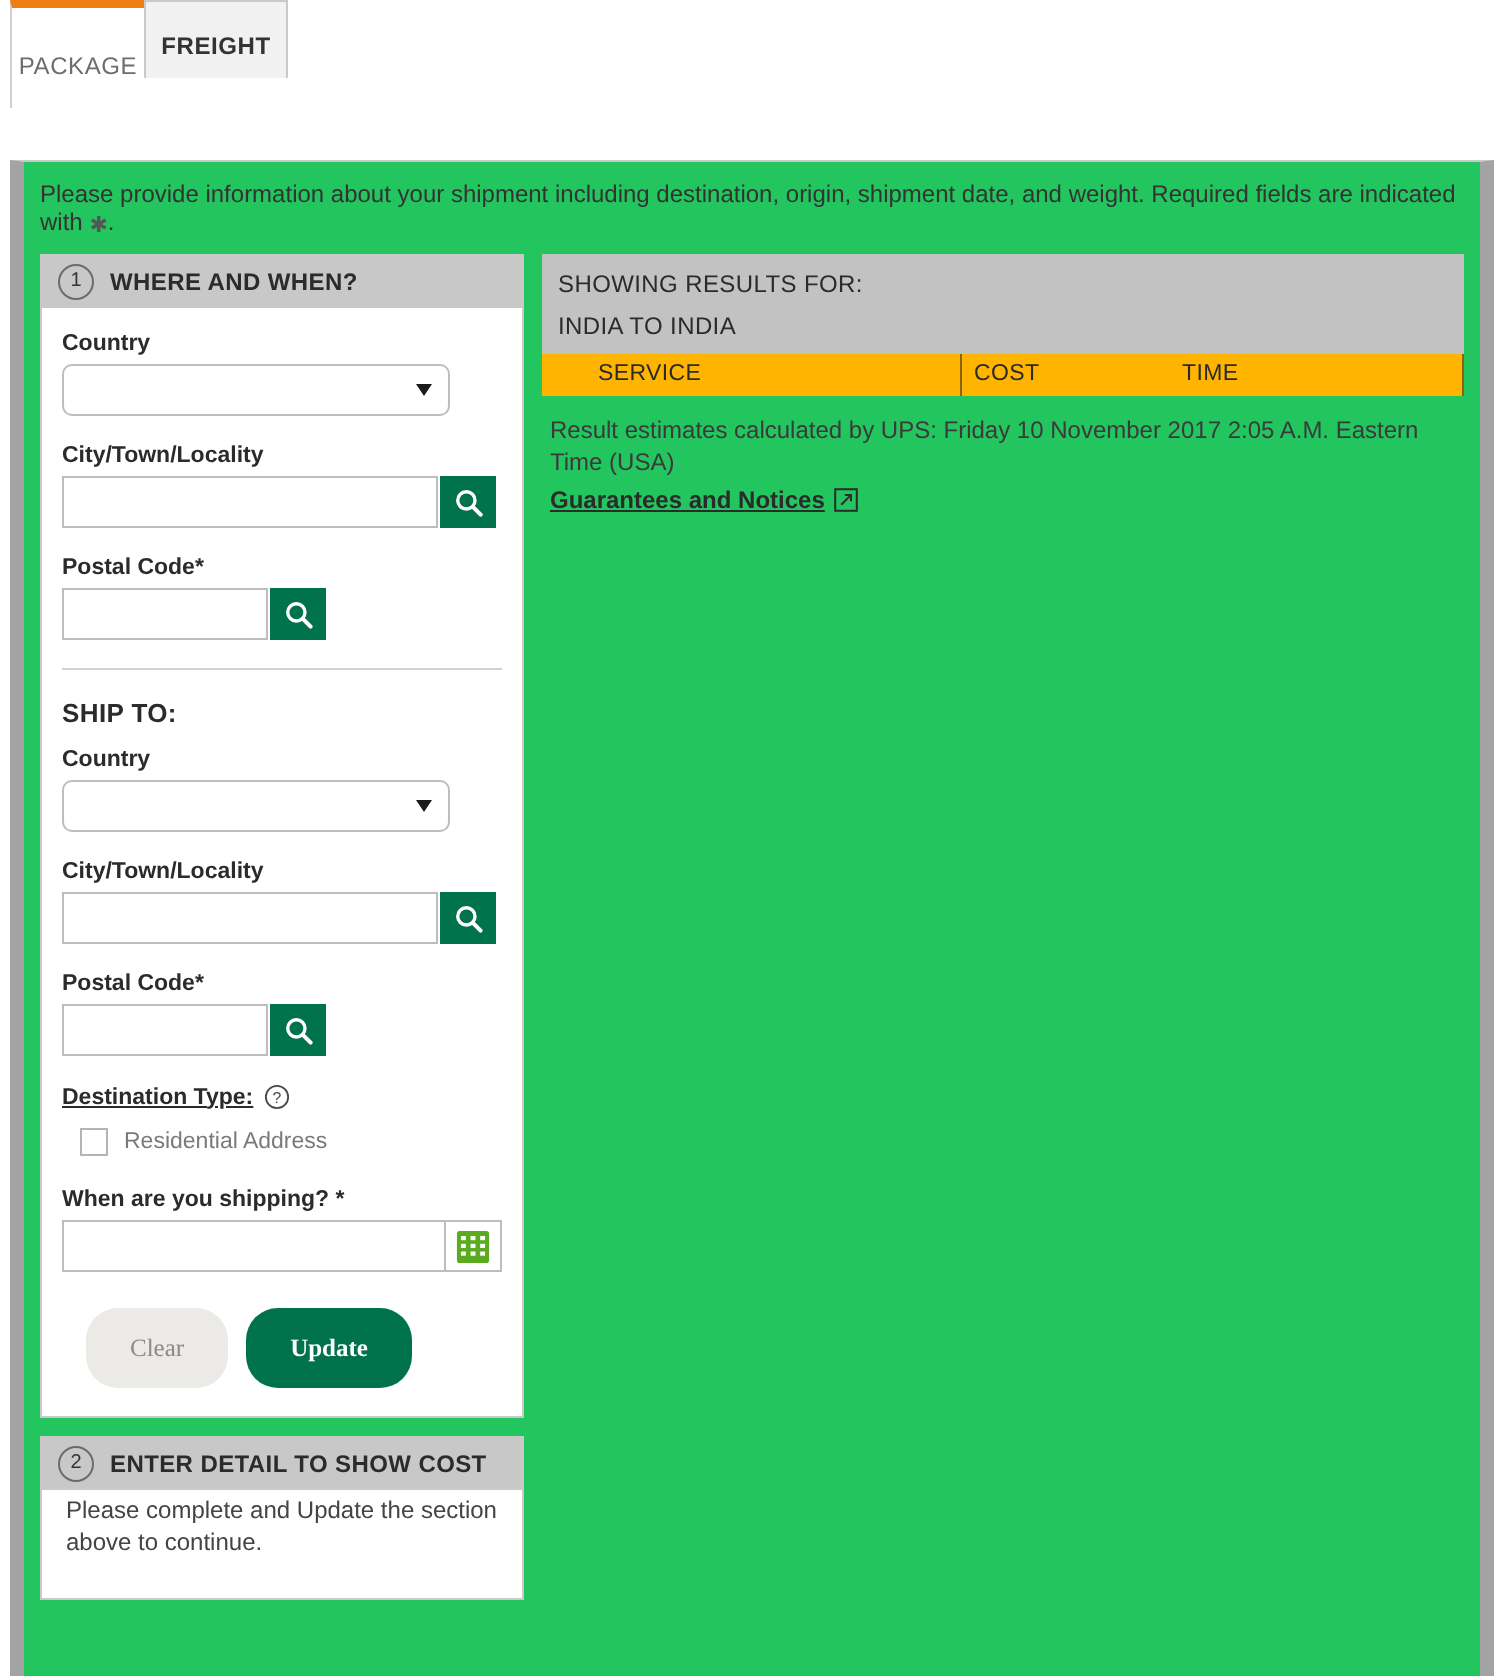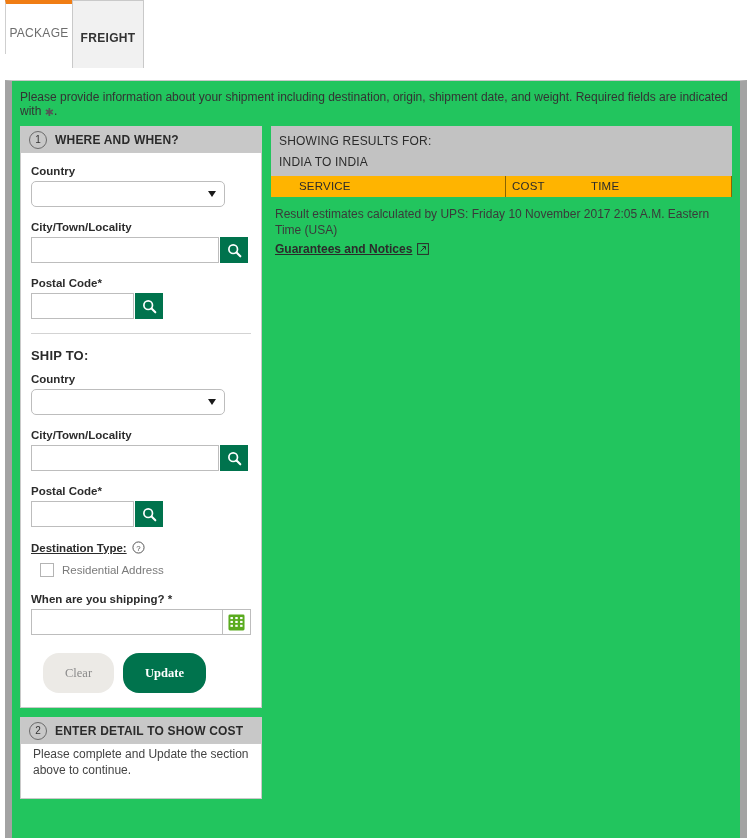--- a/index.html
+++ b/index.html
@@ -45,21 +45,21 @@
     background: #ffffff;
     border-top: 4px solid #f07d14;
     border-left: 1px solid #cfcfcf;
     color: #6d6d6d;
     font-size: 12px;
     padding-top: 8px;
   }
   .tab-freight {
     left: 72px;
     width: 72px;
-    height: 68px;
+    height: 39px;
     background: #f1f1f1;
     border: 1px solid #c9c9c9;
     border-bottom: none;
     color: #333333;
     font-size: 12px;
     font-weight: bold;
     padding-top: 6px;
   }
 
   
@@ -323,21 +323,21 @@
   .th {
     font-size: 11.5px;
     color: #2b2b2b;
     font-weight: normal;
     padding-left: 6px;
     box-sizing: border-box;
     height: 21px;
     line-height: 21px;
     letter-spacing: 0.2px;
   }
-  .th-service { width: 235px; border-right: 1px solid #8a6400; padding-left: 28px; }
+  .th-service { width: 210px; border-right: 1px solid #8a6400; padding-left: 28px; }
   .th-time { width: 147px; border-right: 1px solid #8a6400; }
   .th-cost { flex: 1 1 auto; }
   .results-note {
     padding: 9px 8px 0 4px;
     font-size: 12px;
     color: #3a3a3a;
     line-height: 16px;
   }
   .guarantees {
     margin-top: 4px;

